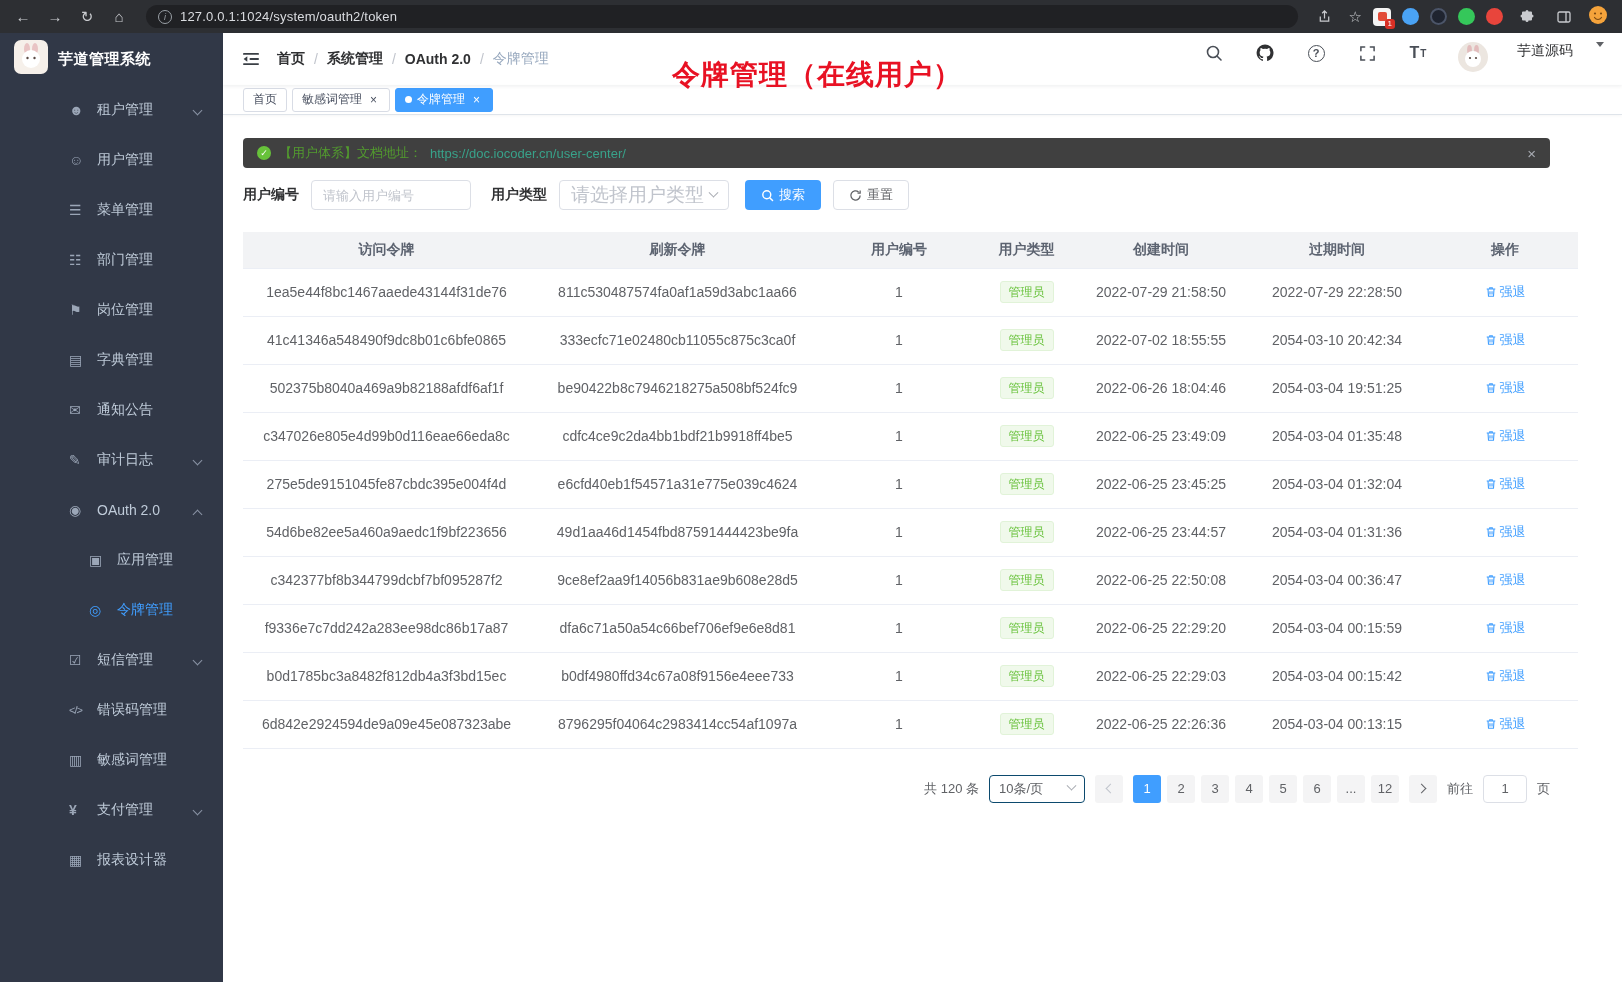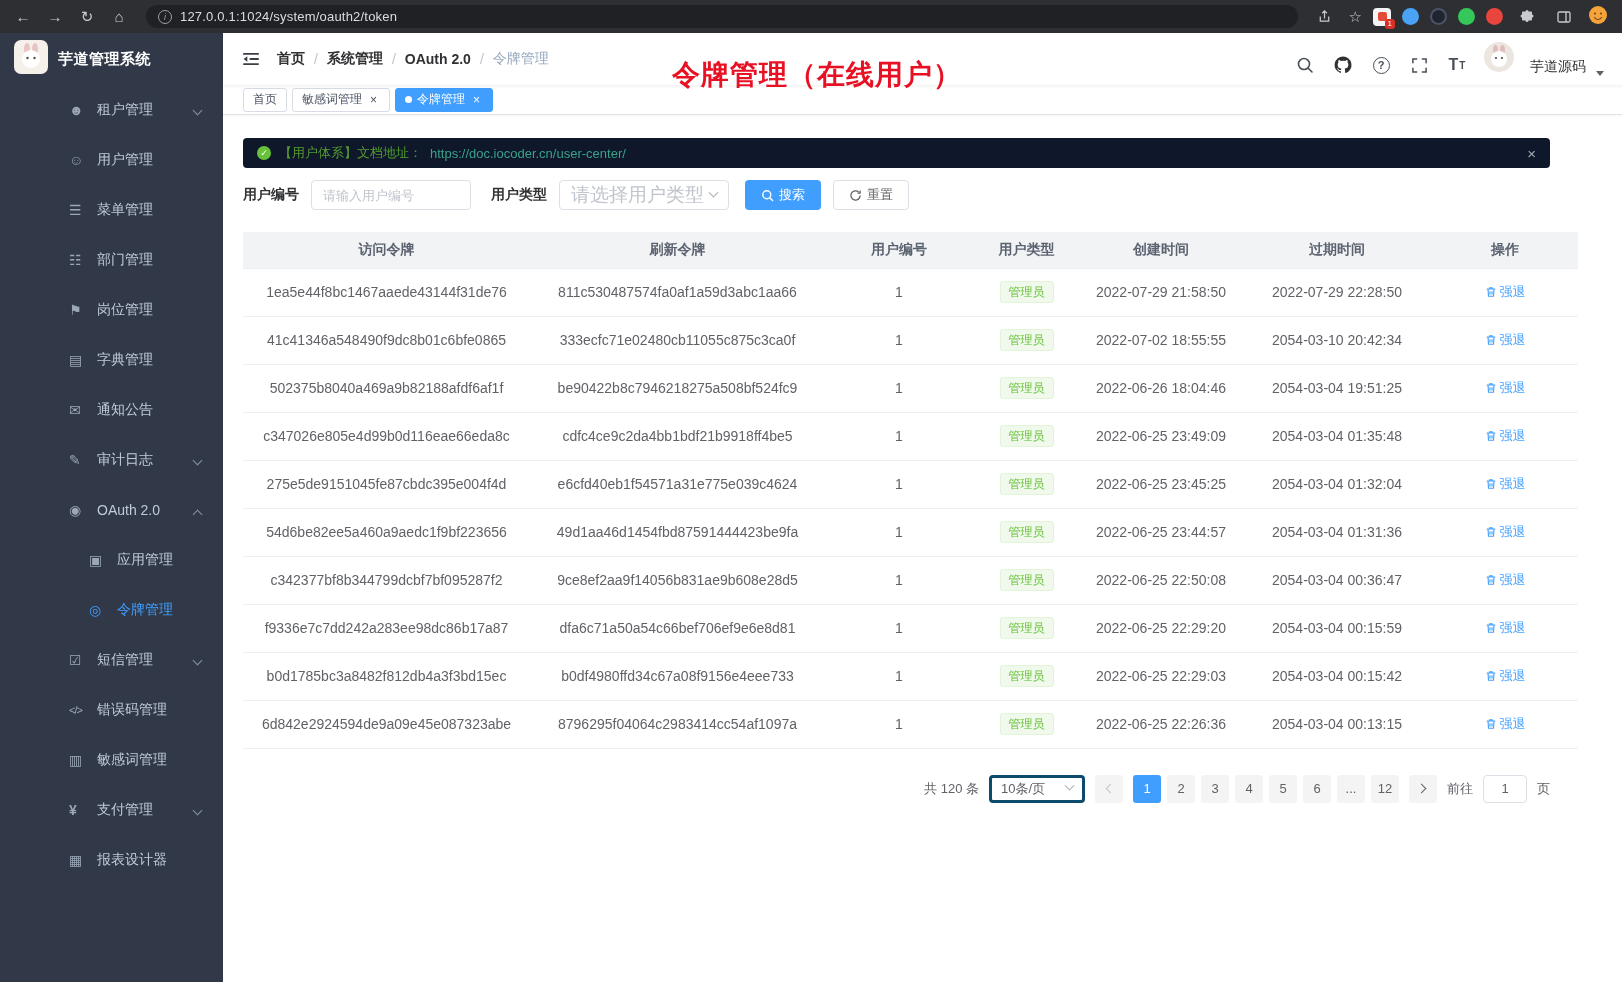--- a/index.html
+++ b/index.html
@@ -57,40 +57,40 @@
   .main { flex:1; display:flex; flex-direction:column; background:#fff; min-width:0; }
 
   
   .topbar { height:52px; display:flex; align-items:center; padding:0 18px; box-shadow:0 1px 4px rgba(0,21,41,.08); position:relative; z-index:3; }
   .fold { margin-right:16px; cursor:pointer; display:flex; }
   .breadcrumb { display:flex; align-items:center; font-size:14px; gap:9px; }
   .crumb { display:flex; align-items:center; gap:9px; color:#303133; font-weight:600; cursor:pointer; }
   .crumb::after { content:"/"; color:#c0c4cc; font-weight:400; }
   .crumb.current { color:#97a8be; font-weight:400; cursor:default; }
   .crumb.current::after { content:""; }
-  .topbar-right { margin-left:auto; display:flex; align-items:flex-end; gap:16px; }
+  .topbar-right { margin-left:auto; display:flex; align-items:flex-start; gap:29px; }
   .hicon { display:flex; align-items:center; justify-content:center; width:22px; height:22px; cursor:pointer; color:#4a4f57; }
   .help-circle { width:17px; height:17px; border:1.5px solid #4a4f57; border-radius:50%; font-size:11px; font-weight:700; display:flex; align-items:center; justify-content:center; }
   .help-circle::before { content:"?"; }
   .font-ic::before { content:"T"; font-size:16px; font-weight:700; }
   .font-ic::after { content:"T"; font-size:10px; font-weight:700; margin-left:1px; }
   .uname { font-size:14px; color:#303133; cursor:pointer; }
   .caret-solid { width:0; height:0; border-left:4px solid transparent; border-right:4px solid transparent; border-top:5px solid #606266; margin-left:-6px; cursor:pointer; }
 
   
   .tabs { height:30px; display:flex; align-items:center; gap:5px; padding:0 20px; border-bottom:1px solid #dfe4ea; box-shadow:0 1px 3px rgba(0,0,0,.04); position:relative; z-index:2; }
   .tab { height:24px; display:flex; align-items:center; gap:5px; padding:0 9px; border:1px solid #d8dce5; border-radius:3px; font-size:12px; color:#495060; background:#fff; cursor:pointer; }
   .tab.active { background:#409eff; border-color:#409eff; color:#fff; }
   .tab-dot { width:7px; height:7px; background:#fff; border-radius:50%; }
   .tab-close { font-size:12px; width:13px; height:13px; display:flex; align-items:center; justify-content:center; border-radius:50%; }
   .tab-close::before { content:"\00D7"; }
 
   
   .content { padding:0 72px 0 20px; }
-  .alert { margin-top:23px; height:30px; background:#0f172a; border-radius:4px; display:flex; align-items:center; padding:11px 14px; gap:8px; font-size:13px; }
+  .alert { margin-top:23px; height:30px; background:#404040; border-radius:4px; display:flex; align-items:center; padding:11px 14px; gap:8px; font-size:13px; }
   .alert-check { width:14px; height:14px; background:#67c23a; border-radius:50%; color:#fff; font-size:9px; display:flex; align-items:center; justify-content:center; flex:none; }
   .alert-check::before { content:"\2713"; }
   .alert-text { color:#529b2e; }
   .alert-link { color:#38a28a; text-decoration:none; cursor:pointer; }
   .alert-close { margin-left:auto; color:#a8abb2; font-size:15px; cursor:pointer; }
   .alert-close::before { content:"\00D7"; }
 
   .filter { margin-top:12px; display:flex; align-items:center; gap:12px; }
   .f-label { font-size:14px; font-weight:700; color:#303133; }
   .f-input { width:160px; height:30px; border:1px solid #dcdfe6; border-radius:4px; padding:0 11px; font-size:13px; color:#606266; outline:none; font-family:inherit; }
@@ -102,21 +102,21 @@
   .btn-primary { background:#409eff; color:#fff; margin-left:4px; }
   .btn-plain { background:#fff; color:#606266; border-color:#dcdfe6; }
 
   table { margin-top:22px; width:100%; border-collapse:collapse; table-layout:fixed; }
   th { height:36px; background:#f2f3f5; font-size:14px; font-weight:600; color:#5c6370; border-bottom:1px solid #ebeef5; }
   td { height:48px; font-size:14px; color:#606266; text-align:center; border-bottom:1px solid #ebeef5; overflow:hidden; white-space:nowrap; }
   .tag { display:inline-block; background:#f0f9eb; border:1px solid #e1f3d8; color:#67c23a; font-size:12px; line-height:20px; padding:0 8px; border-radius:3px; }
   .act { color:#409eff; font-size:13px; text-decoration:none; cursor:pointer; display:inline-flex; align-items:center; gap:3px; }
 
   .pager { margin-top:26px; display:flex; align-items:center; justify-content:flex-end; gap:10px; font-size:13px; color:#606266; padding-bottom:30px; }
-  .pg-select { width:96px; height:28px; border:3px solid #0c4a6e; border-radius:4px; display:flex; align-items:center; justify-content:space-between; padding:0 9px; cursor:pointer; color:#606266; }
+  .pg-select { width:96px; height:28px; border:1px solid #0c4a6e; border-radius:4px; display:flex; align-items:center; justify-content:space-between; padding:0 9px; cursor:pointer; color:#606266; }
   .pg-btn { min-width:28px; height:28px; background:#f4f4f5; border-radius:3px; display:flex; align-items:center; justify-content:center; cursor:pointer; }
   .pg-pages { display:flex; align-items:center; gap:6px; list-style:none; }
   .page-btn { min-width:28px; height:28px; background:#f4f4f5; border-radius:3px; display:flex; align-items:center; justify-content:center; color:#606266; cursor:pointer; padding:0 4px; }
   .page-btn.active { background:#409eff; color:#fff; }
   .caret-l { width:7px; height:7px; border-right:1.4px solid #c0c4cc; border-bottom:1.4px solid #c0c4cc; transform:rotate(135deg); margin-left:3px; }
   .caret-r { width:7px; height:7px; border-right:1.4px solid #606266; border-bottom:1.4px solid #606266; transform:rotate(-45deg); margin-right:3px; }
   .goto-input { width:44px; height:28px; border:1px solid #dcdfe6; border-radius:4px; text-align:center; font-size:13px; color:#606266; outline:none; font-family:inherit; }
 
   .annotation { position:absolute; left:672px; top:56px; font-size:28px; font-weight:700; color:#e81123; letter-spacing:1px; pointer-events:none; z-index:10; }
 </style>

